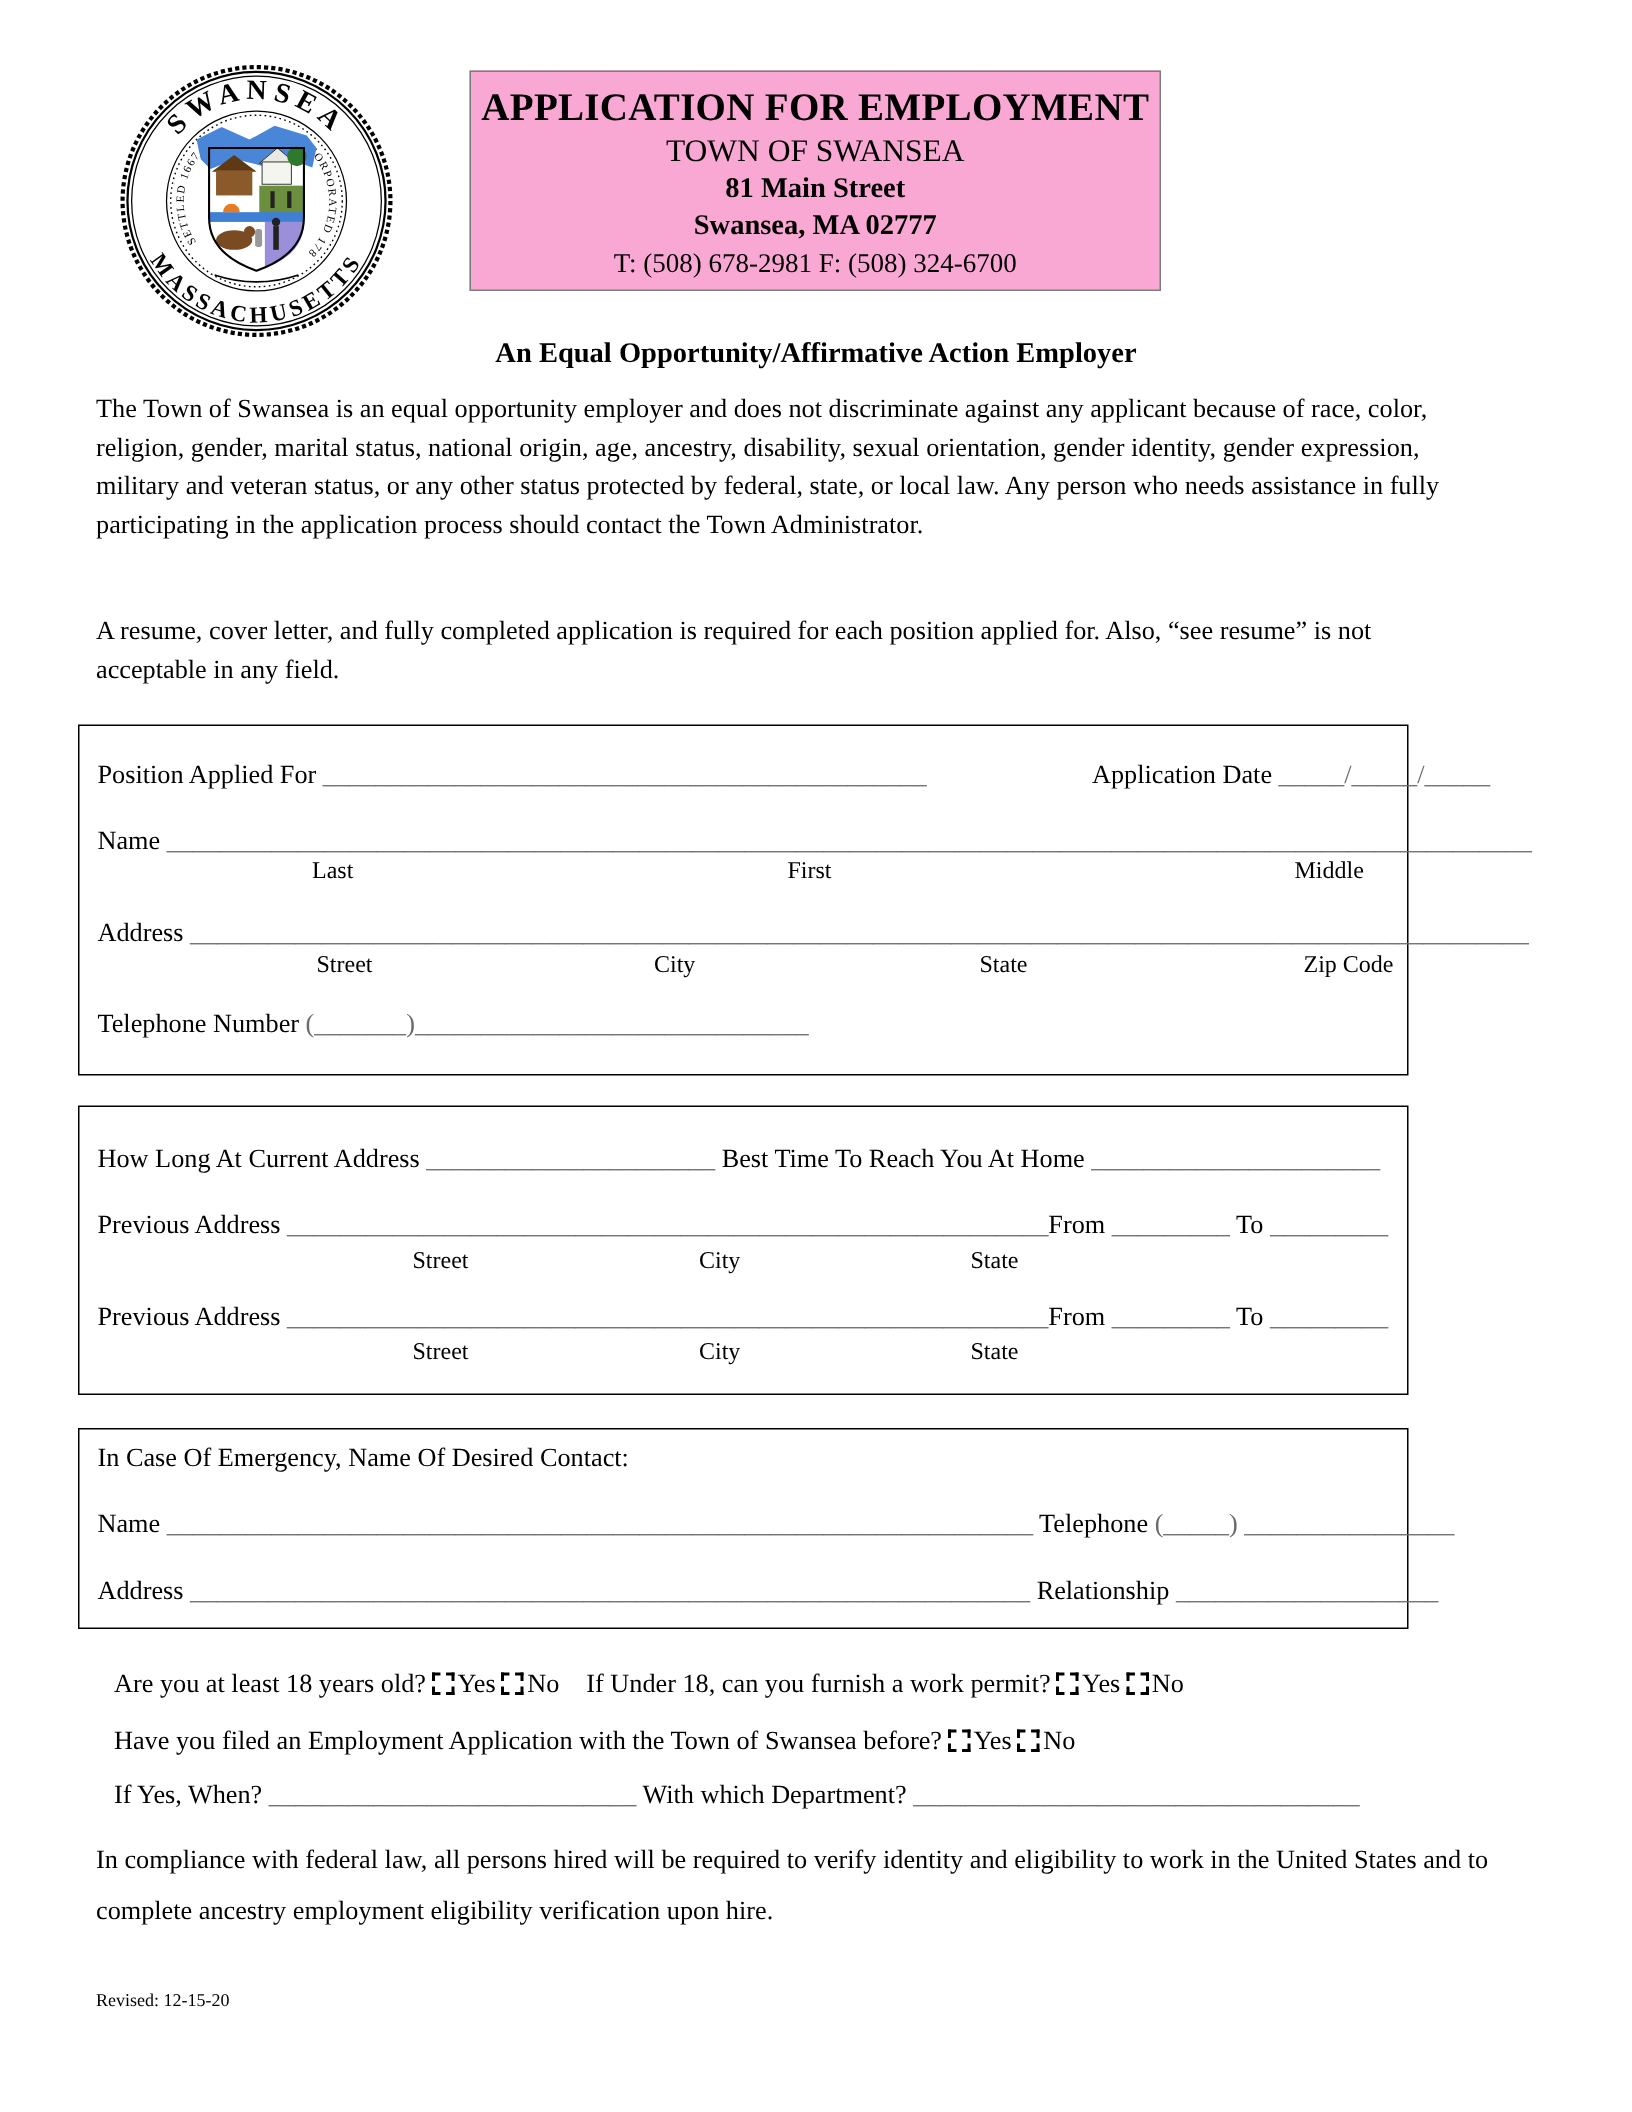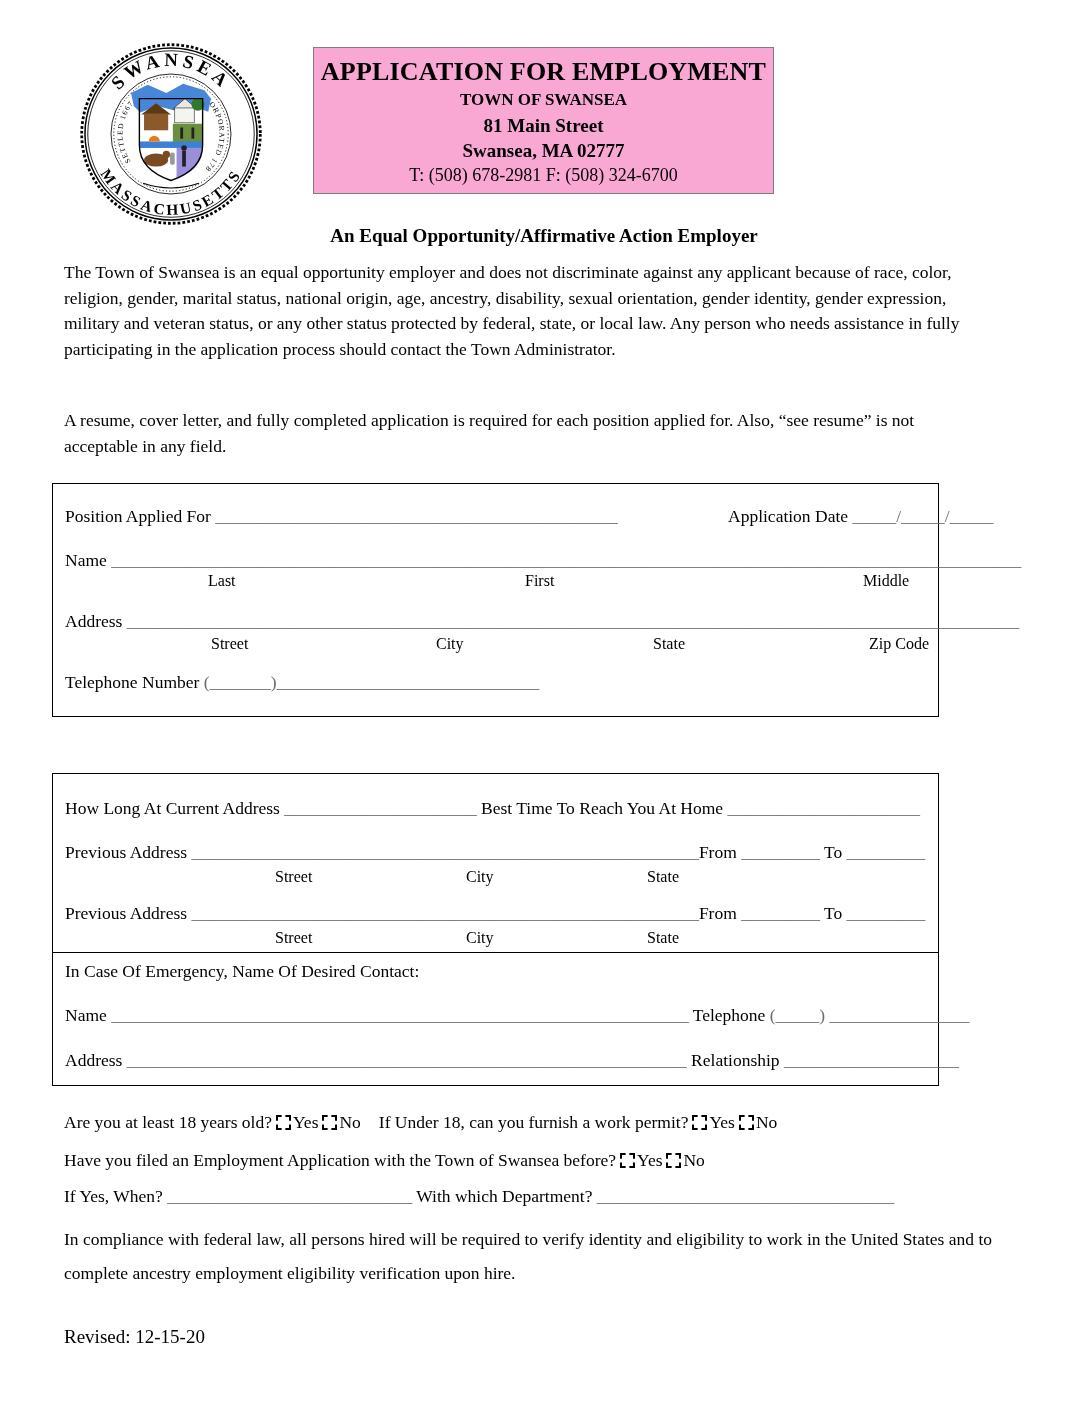--- a/index.html
+++ b/index.html
@@ -7,50 +7,50 @@
   body { font-family:"Liberation Serif","DejaVu Serif",serif; color:#000; }
   .page { position:relative; width:1088px; height:1408px; background:#fff; overflow:hidden; }
 
   
   .seal { position:absolute; left:78px; top:38px; width:186px; height:192px; }
   .header-box {
     position:absolute; left:313px; top:47px; width:461px; height:147px;
     background:#f9a8d4; border:1px solid #7d7d7d; text-align:center; padding-top:9px;
   }
   .hb-title { font-size:26px; font-weight:bold; line-height:30px; letter-spacing:.2px; }
-  .hb-org   { font-size:17px; font-weight:bold; line-height:26px; }
+  .hb-org   { font-size:21px; font-weight:normal; line-height:26px; }
   .hb-line  { font-size:19px; font-weight:bold; line-height:25px; }
   .hb-phone { font-size:18px; font-weight:normal; line-height:25px; }
   .eeo { position:absolute; left:0; top:211px; width:1088px; text-align:center;
          font-size:19px; font-weight:bold;margin-top:14px; }
 
   
   .para { position:absolute; left:64px; width:928px; font-size:17.5px; line-height:25.5px; }
   .para1 { top:260px; }
   .para2 { top:408px; }
 
   
   .fbox { position:absolute; left:52px; width:887px; border:1.5px solid #000; background:#fff; }
   .box1 { top:483px; height:234px; }
-  .box2 { top:737px; height:193px;margin-top:36px; }
+  .box2 { top:737px; height:193px; }
   .box3 { top:952px; height:134px; }
   .row { position:absolute; left:12px; right:12px; font-size:17.5px; white-space:nowrap; }
   .blank { color:#6b6b6b; letter-spacing:0; }
   .sub { position:absolute; font-size:16px; white-space:nowrap; }
   .abs { position:absolute; }
 
   
-  .qline { position:absolute; left:64px; width:980px; font-size:17.5px; white-space:nowrap; }
+  .qline { position:absolute; left:76px; width:980px; font-size:17.5px; white-space:nowrap; }
   .q1 { top:1112px; } .q2 { top:1150px; } .q3 { top:1186px; }
   .compliance { position:absolute; left:64px; top:1222px; width:930px;
                 font-size:17.5px; line-height:34px; }
   .checkbox { display:inline-block; width:15px; height:15px; border:2px dashed #000;
               vertical-align:-2px; margin:0 2px 0 4px; background:#fff; }
   .gap { display:inline-block; width:18px; }
-  .footer { position:absolute; left:64px; top:1326px; font-size:19px; }
+  .footer { position:absolute; left:64px; top:1326px; font-size:12px; }
 </style>
 </head>
 <body>
 
 <div class="page">
 
   <svg class="seal" viewBox="0 0 200 200" xmlns="http://www.w3.org/2000/svg">
     <g>
       <circle cx="100" cy="100" r="96" fill="#fff" stroke="#000" stroke-width="3" stroke-dasharray="3 2.2"></circle>
       <circle cx="100" cy="100" r="92.5" fill="#fff" stroke="#000" stroke-width="1.6"></circle>

